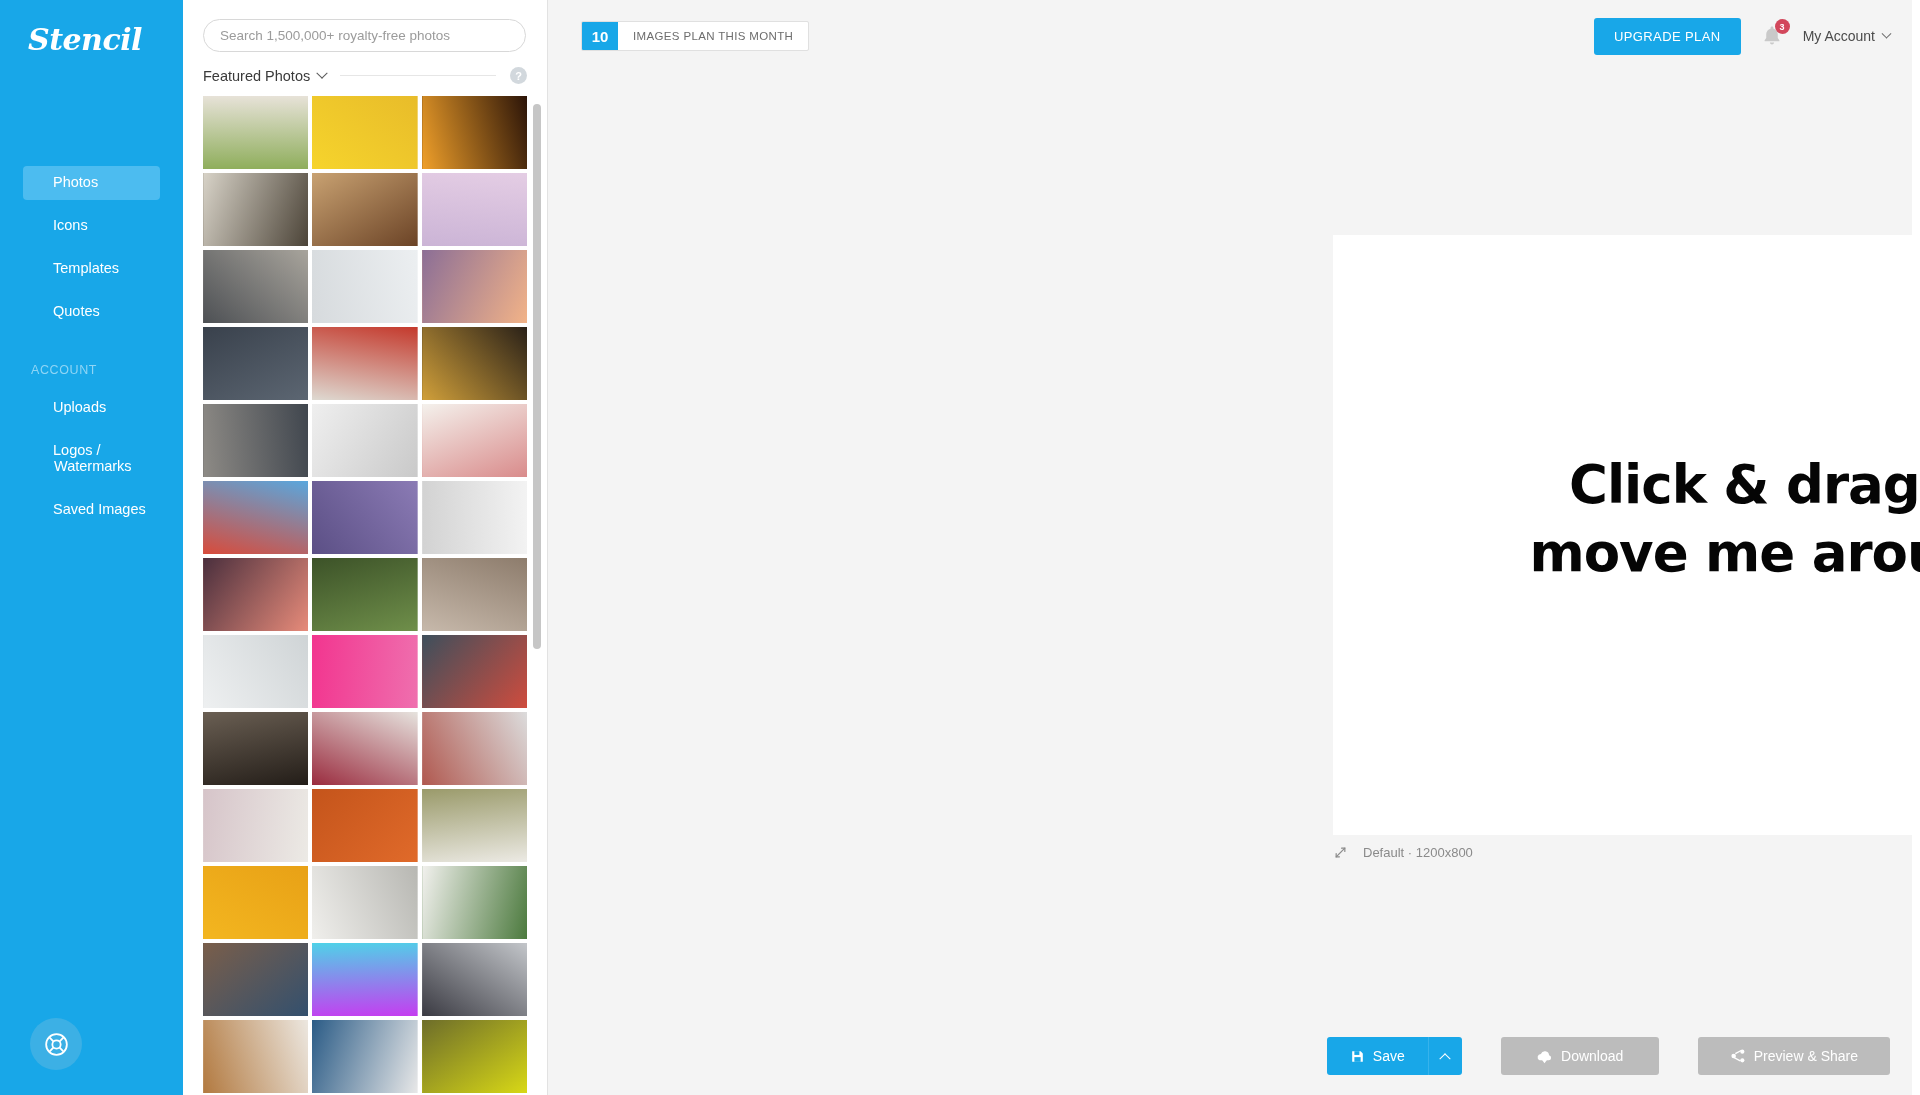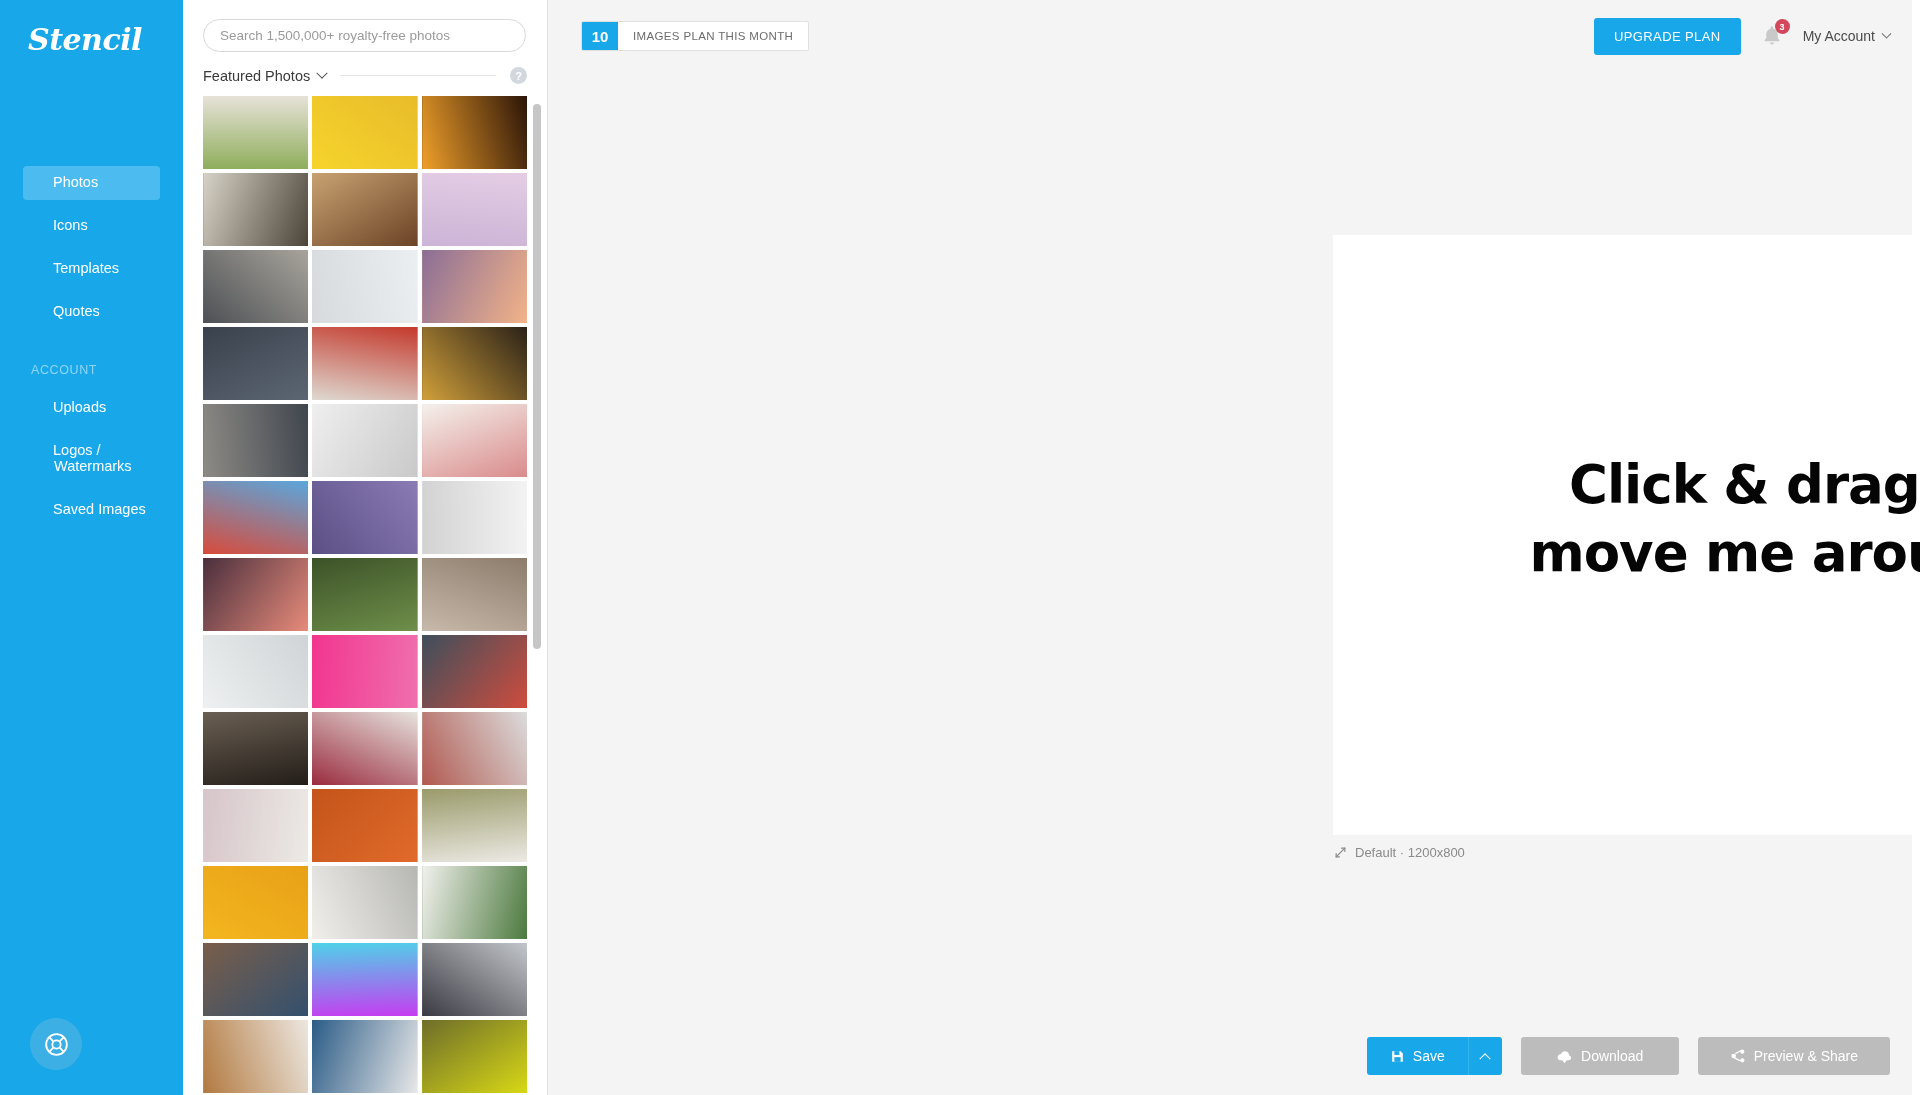--- a/index.html
+++ b/index.html
@@ -304,21 +304,21 @@
     margin-top: -32px;
     user-select: none;
   }
 
   .canvas-caption {
     position: absolute;
     left: 786px;
     top: 773px;
     display: flex;
     align-items: center;
-    gap: 8px;
+    gap: 16px;
     font-size: 13px;
     color: #8a8a8a;
     cursor: pointer;
   }
 
   
   .actions {
     position: absolute;
     right: 22px;
     bottom: 20px;
@@ -350,20 +350,21 @@
     background: #18a7e8;
     border-radius: 0 3px 3px 0;
     width: 33px;
     padding: 0;
   }
   .btn-grey {
     background: #bcbcbc;
     border-radius: 3px;
     padding: 0 32px;
     min-width: 158px;
+    margin-left: 20px;
   }
   .btn-grey.wide { min-width: 182px; }
 
   .caret-up {
     width: 8px; height: 8px;
     border-left: 1.8px solid #fff;
     border-top: 1.8px solid #fff;
     transform: rotate(45deg) translate(2px, 2px);
   }
   .chev-sm {

